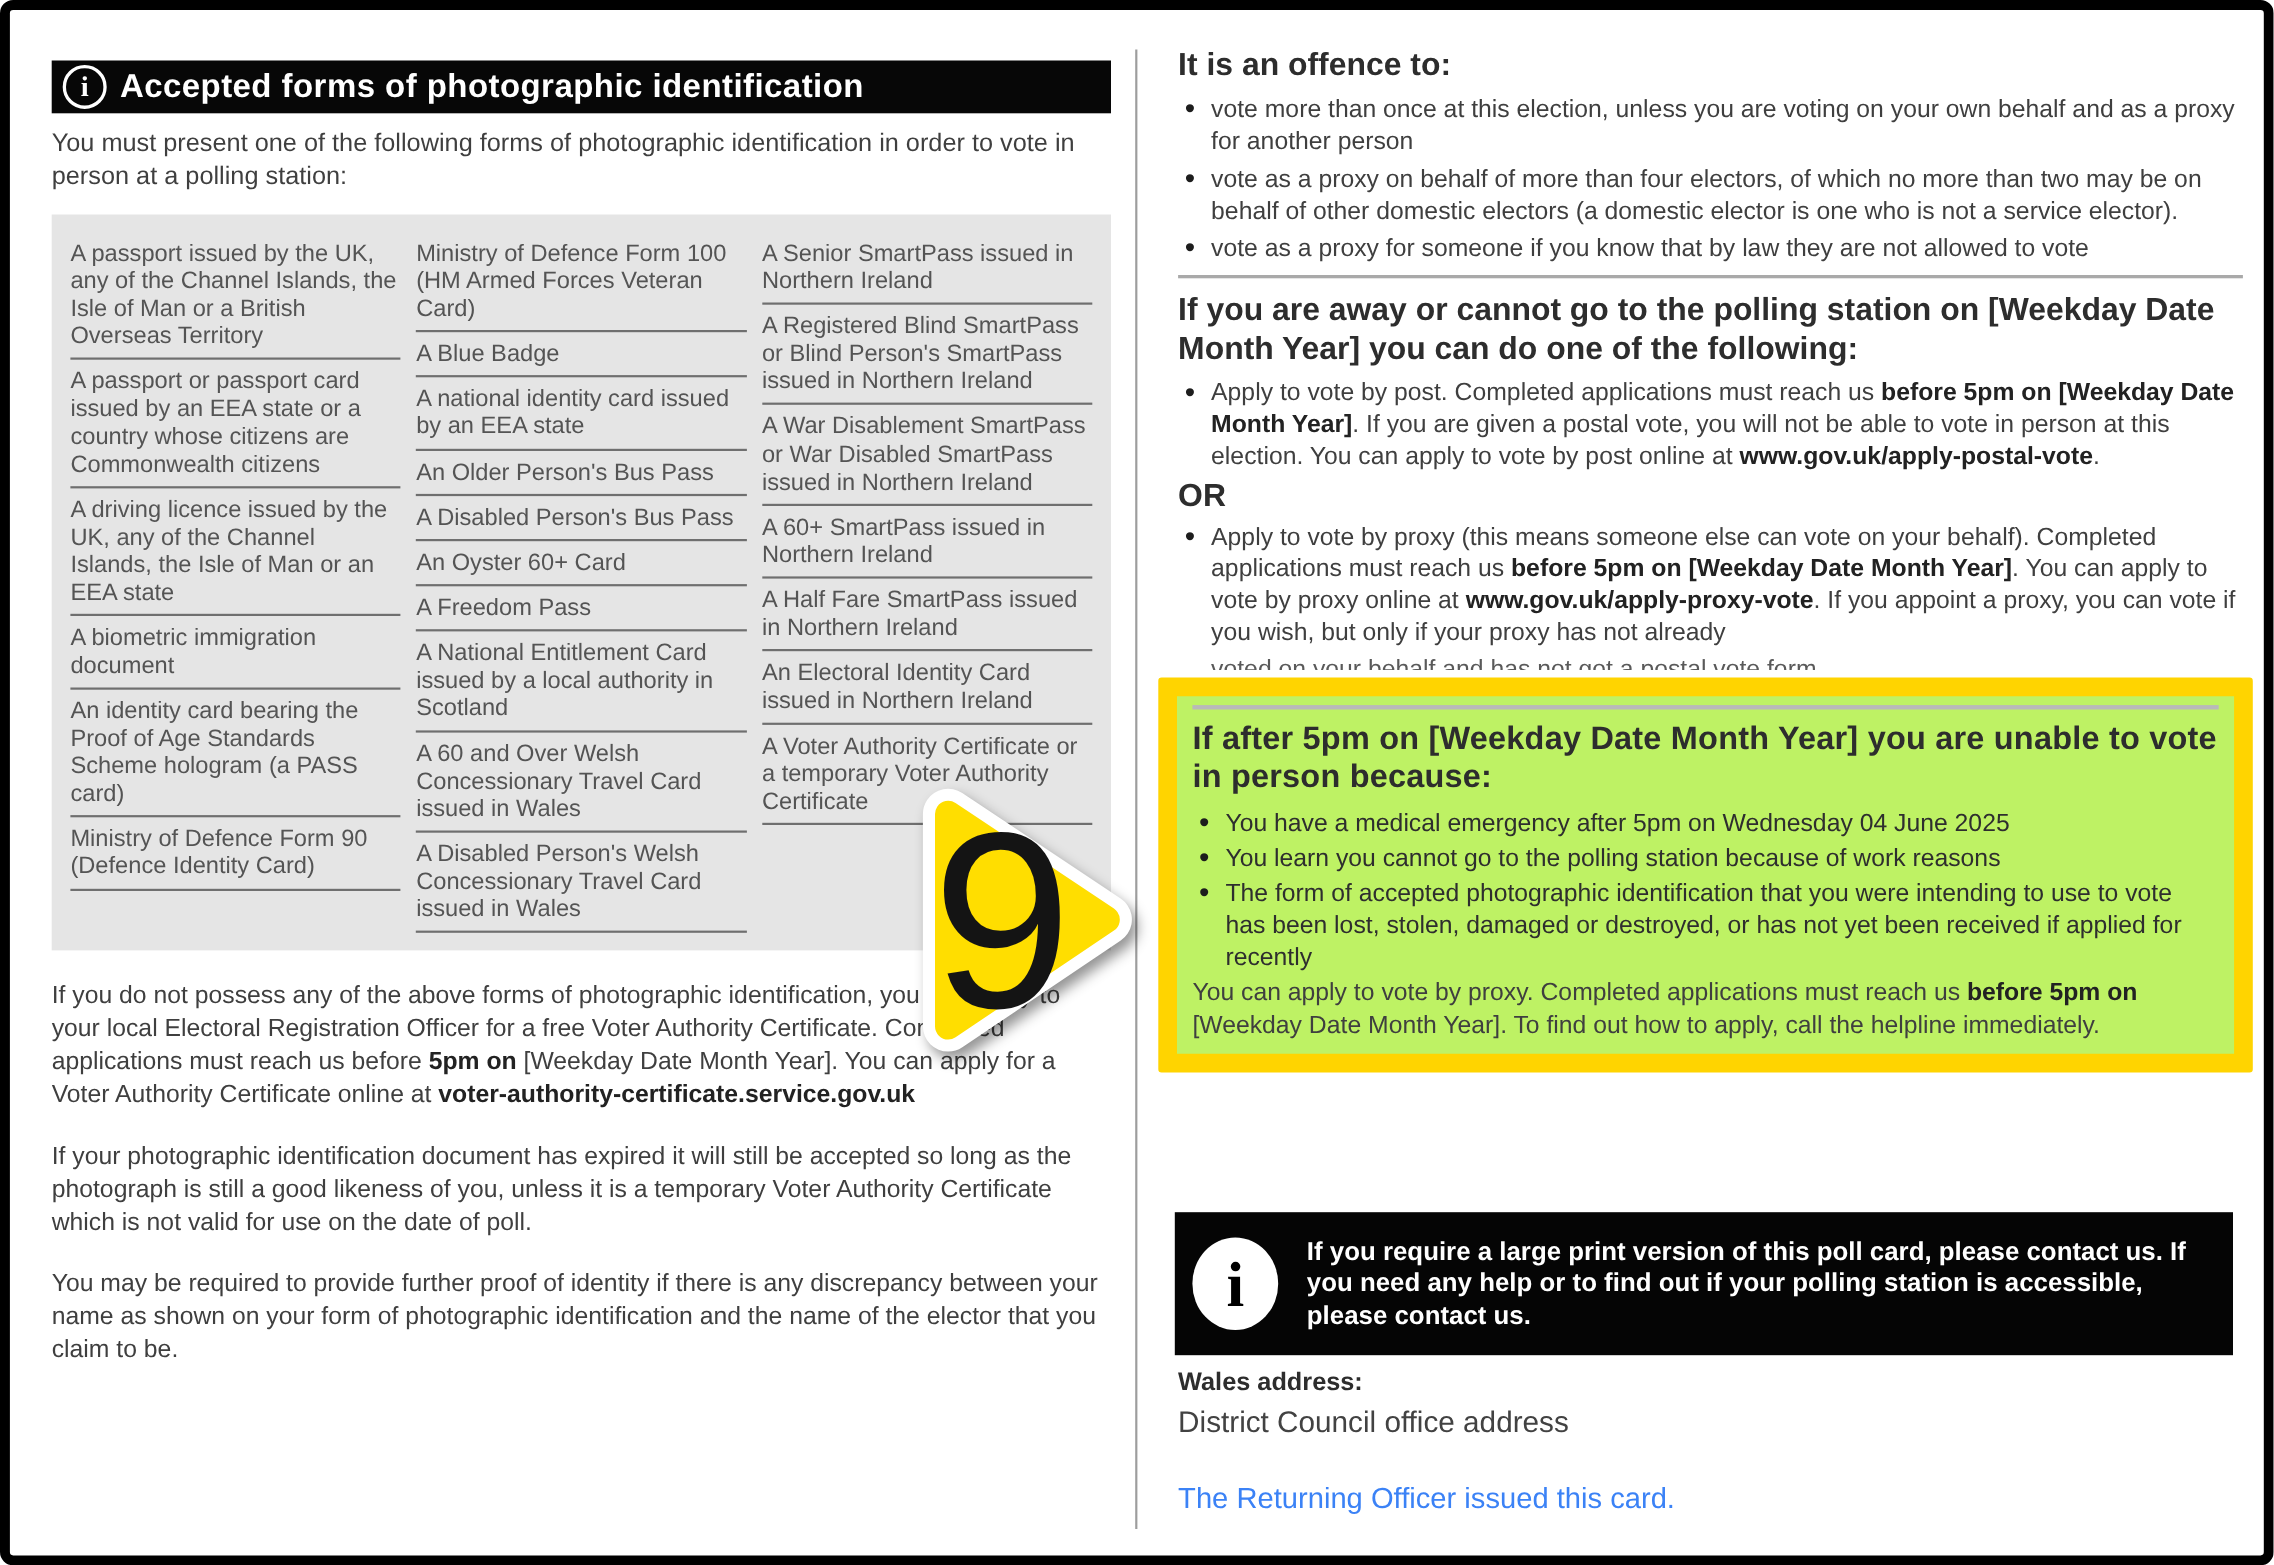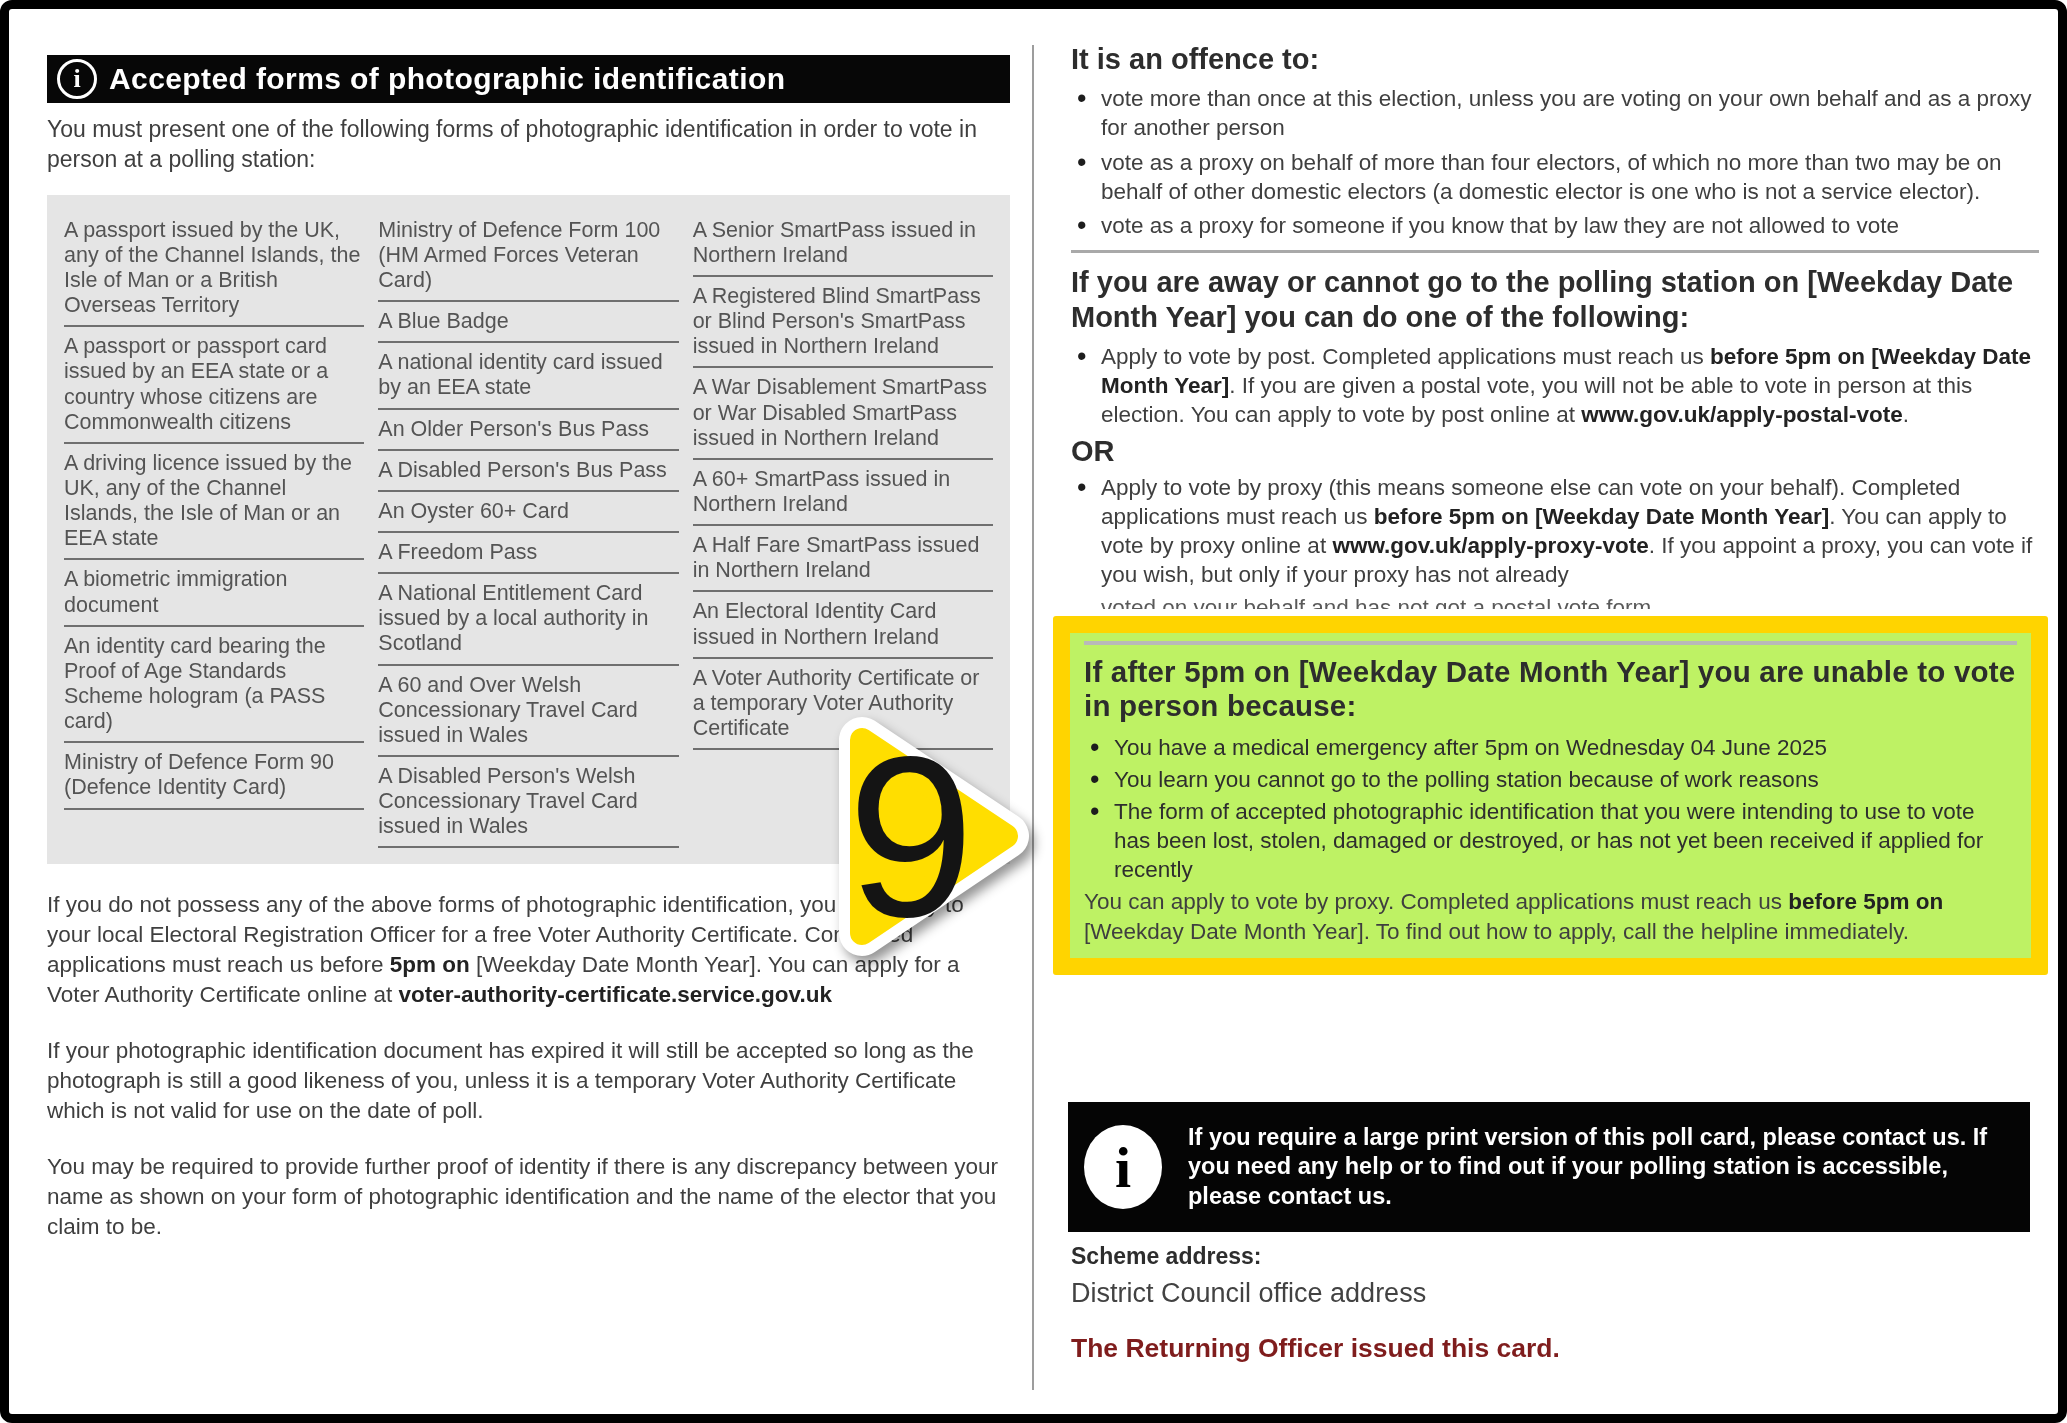--- a/index.html
+++ b/index.html
@@ -37,21 +37,21 @@
   .ybox .bullet{font-weight:normal;color:#2e2e2e;font-size:22.5px;line-height:1.29;margin-bottom:3px;}
   .ybox .foot{font-size:22.5px;line-height:1.3;color:#3f3f3f;margin-top:2px;}
 
   .infobox{position:absolute;left:1068px;top:1102px;width:962px;height:130px;background:#050505;display:flex;align-items:center;gap:26px;padding:0 10px 0 16px;box-sizing:border-box;}
   .big-i{flex:0 0 auto;width:78px;height:84px;border-radius:50%;background:#fff;color:#000;display:flex;align-items:center;justify-content:center;font:bold 58px "Liberation Serif",serif;}
   .info-text{color:#fff;font-size:23.5px;font-weight:bold;line-height:1.26;width:800px;}
 
   .return{position:absolute;left:1071px;top:1243px;}
   .ret-label{font-size:23px;font-weight:bold;color:#2d2d2d;}
   .ret-addr{font-size:27px;color:#424242;margin-top:8px;}
-  .issued{font-size:26.5px;font-weight:bold;color:#7f1d1d;margin-top:24px;}
+  .issued{font-size:26.5px;font-weight:normal;color:#3b82f6;margin-top:38px;}
 
   
   .badge{position:absolute;left:836px;top:714px;width:200px;height:245px;z-index:30;filter:drop-shadow(5px 7px 6px rgba(0,0,0,.42));}
   .badge svg{position:absolute;inset:0;}
   .badge-num{position:absolute;left:-6px;top:0;width:162px;height:245px;display:flex;align-items:center;justify-content:center;font-size:228px;color:#141414;line-height:1;}
 </style>
 </head>
 <body>
 
 <div class="content">
@@ -127,21 +127,21 @@
       <div class="foot"><span>You can apply to vote by proxy. Completed applications must reach us </span><span class="b">before 5pm on</span><span> [Weekday Date Month Year]. To find out how to apply, call the helpline immediately.</span></div>
     </div>
   </div>
 
   <div class="infobox">
     <span class="big-i">i</span>
     <div class="info-text">If you require a large print version of this poll card, please contact us. If you need any help or to find out if your polling station is accessible, please contact us.</div>
   </div>
 
   <div class="return">
-    <div class="ret-label">Scheme address:</div>
+    <div class="ret-label">Wales address:</div>
     <div class="ret-addr">District Council office address</div>
     <div class="issued">The Returning Officer issued this card.</div>
   </div>
 
 </div>
 
 <div class="badge">
   <svg viewBox="0 0 200 245" width="200" height="245">
     <polygon points="26,26 26,219 170,122" fill="#ffffff" stroke="#ffffff" stroke-width="46" stroke-linejoin="round"></polygon>
     <polygon points="26,26 26,219 170,122" fill="#FFDE00" stroke="#FFDE00" stroke-width="24" stroke-linejoin="round"></polygon>

